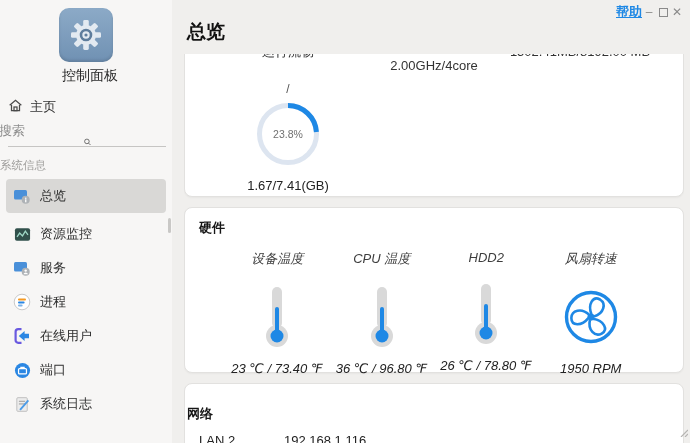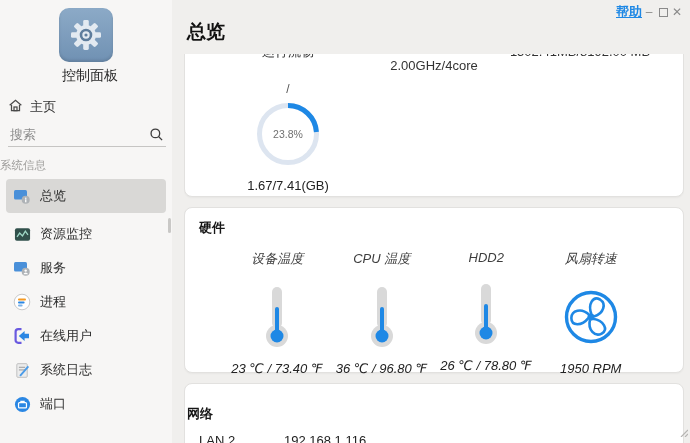--- a/index.html
+++ b/index.html
@@ -14,21 +14,21 @@
   .app-icon{
     width:54px; height:54px; margin:8px auto 0; border-radius:10px;
     background:linear-gradient(#8caac7,#7091b3);
     display:flex; align-items:center; justify-content:center;
     box-shadow:inset 0 -2px 3px rgba(0,0,0,.12);
   }
   .app-title{ text-align:center; font-size:14px; color:#2a2a2a; margin-top:5px;padding-left:8px; }
   .home-row{ display:flex; align-items:flex-start; gap:7px; padding:0 8px; margin-top:13px; height:18px; font-size:13px; color:#333; cursor:default; }
   .search-box{
     margin:7px 6px 0 8px; height:24px; display:flex; align-items:center;
-    border-bottom:1px solid #c6c5c3; padding:0 2px;
+    border-bottom:1px solid #c6c5c3; padding:0 2px;flex-direction:column;
   }
   .search-box input{
     flex:1; border:none; outline:none; background:transparent;
     font-size:13px; color:#555; font-family:inherit; min-width:0;
   }
   .search-box input::placeholder{ color:#8b8b8b; opacity:1; }
   .section-label{ font-size:11.5px; color:#9d9c9a; padding:0 0; margin-top:11px; }
   .nav{ margin:6px 6px 0 6px; }
   .nav-item{
     display:flex; align-items:center; gap:9px; height:30px; margin-bottom:4px;
@@ -164,37 +164,37 @@
         <svg width="18" height="18" viewBox="0 0 18 18">
           <path d="M8.5 2.2 H5.2 A2.6 2.6 0 0 0 2.6 4.8 V13.2 A2.6 2.6 0 0 0 5.2 15.8 H8.5" fill="none" stroke="#6a5ae0" stroke-width="2.2"></path>
           <path d="M16 6.8 V11.2 H11.6 V14 L5.8 9 L11.6 4 V6.8 Z" fill="#2b87e3"></path>
         </svg>
       </span>
       <span>在线用户</span>
     </div>
     <div class="nav-item">
       <span class="nav-ico">
         <svg width="17" height="17" viewBox="0 0 18 18">
+          <circle cx="9" cy="9" r="8" fill="#2b87e3"></circle>
+          <rect x="4.8" y="7" width="8.4" height="5.6" rx="1" fill="none" stroke="#fff" stroke-width="1.3"></rect>
+          <path d="M7.3 7 V5.6 H10.7 V7" fill="none" stroke="#fff" stroke-width="1.3"></path>
+        </svg>
+      </span>
+      <span>端口</span>
+    </div>
+    <div class="nav-item">
+      <span class="nav-ico">
+        <svg width="17" height="17" viewBox="0 0 18 18">
           <rect x="3" y="1.8" width="11" height="14.4" rx="1" fill="#ececec" stroke="#bdbdbd" stroke-width="1"></rect>
           <line x1="5.2" y1="5.6" x2="11.8" y2="5.6" stroke="#9e9e9e" stroke-width="1.1"></line>
           <line x1="5.2" y1="8.4" x2="11.8" y2="8.4" stroke="#9e9e9e" stroke-width="1.1"></line>
           <line x1="6.4" y1="14.6" x2="15.2" y2="4.6" stroke="#4a9be8" stroke-width="2"></line>
         </svg>
       </span>
       <span>系统日志</span>
-    </div>
-    <div class="nav-item">
-      <span class="nav-ico">
-        <svg width="17" height="17" viewBox="0 0 18 18">
-          <circle cx="9" cy="9" r="8" fill="#2b87e3"></circle>
-          <rect x="4.8" y="7" width="8.4" height="5.6" rx="1" fill="none" stroke="#fff" stroke-width="1.3"></rect>
-          <path d="M7.3 7 V5.6 H10.7 V7" fill="none" stroke="#fff" stroke-width="1.3"></path>
-        </svg>
-      </span>
-      <span>端口</span>
     </div>
   </div>
   <div class="side-scroll"></div>
 </div>
 
 <div class="main">
 
   <div class="titlebar">
     <span class="help-link">帮助</span>
     <span class="winbtn">–</span>

